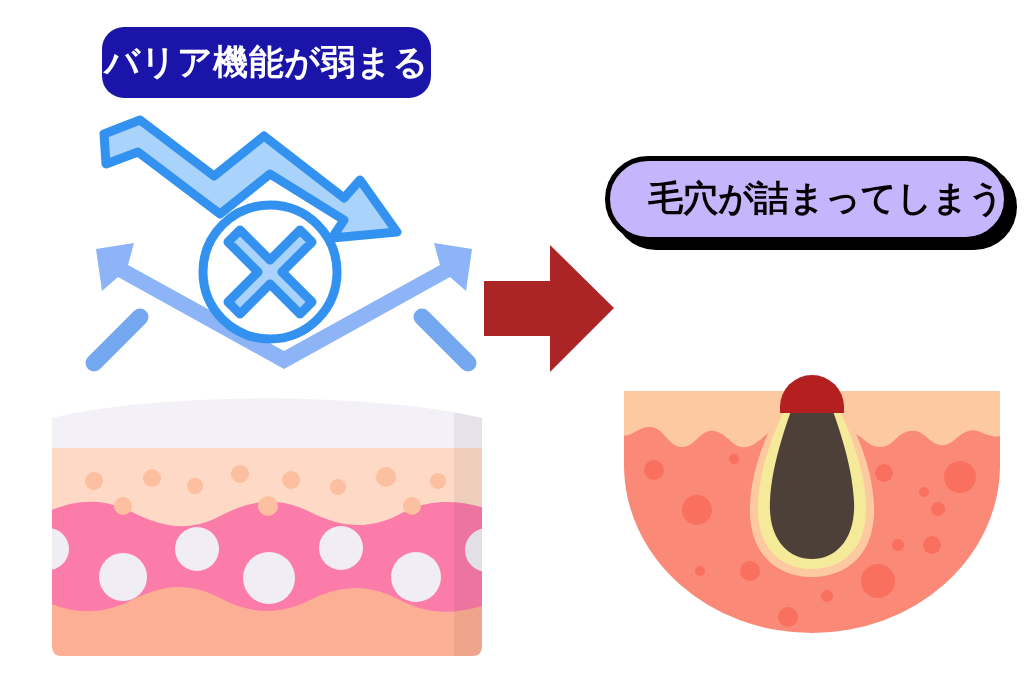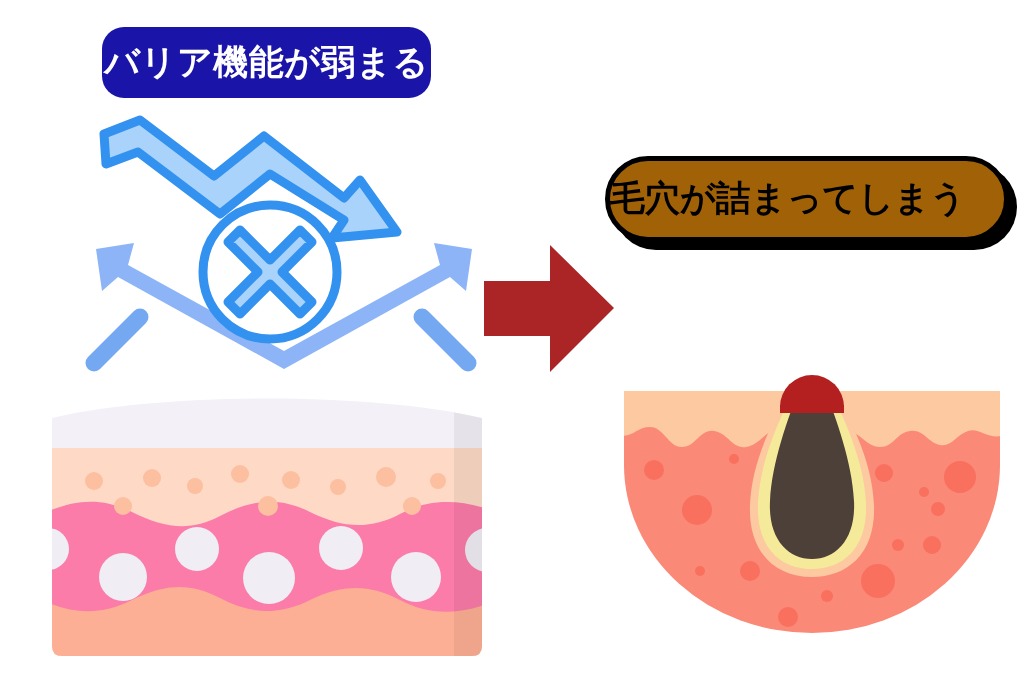--- a/index.html
+++ b/index.html
@@ -43,24 +43,24 @@
     left:8px; top:8px;
     width:100%;height:100%;
     background:#000000;
     border-radius:43px;
     box-sizing:border-box;
   }
   .badge-white{
     position:absolute;
     left:0; top:0;
     width:100%;height:100%;
-    background:#a16207;
+    background:#c4b5fd;
     border:5px solid #000000;
     border-radius:43px;
-    display:flex;align-items:center;justify-content:flex-start;
+    display:flex;align-items:center;justify-content:flex-end;
     box-sizing:border-box;
   }
   .badge-white .txt{
     color:#000000;
     font-size:35px;
     font-weight:bold;
     line-height:1;
     white-space:nowrap;
     padding-bottom:3px;
   }

